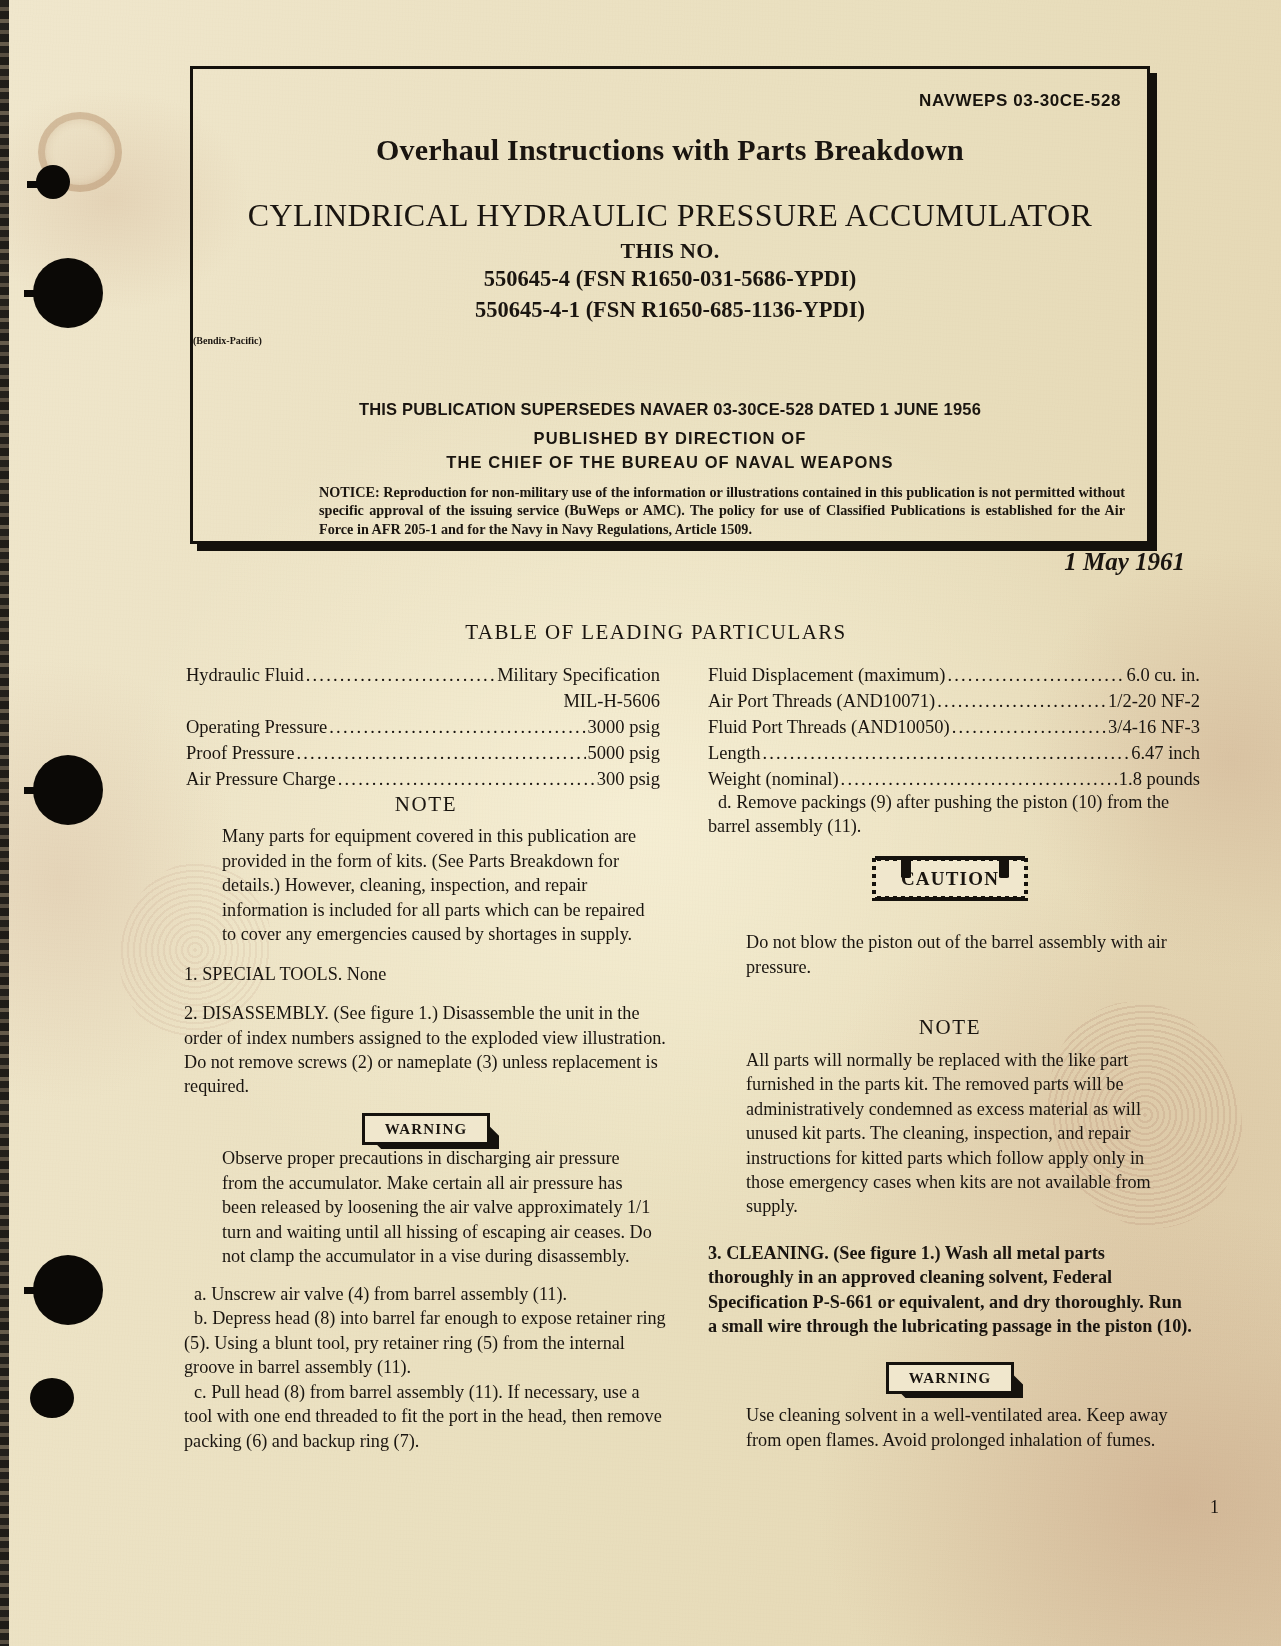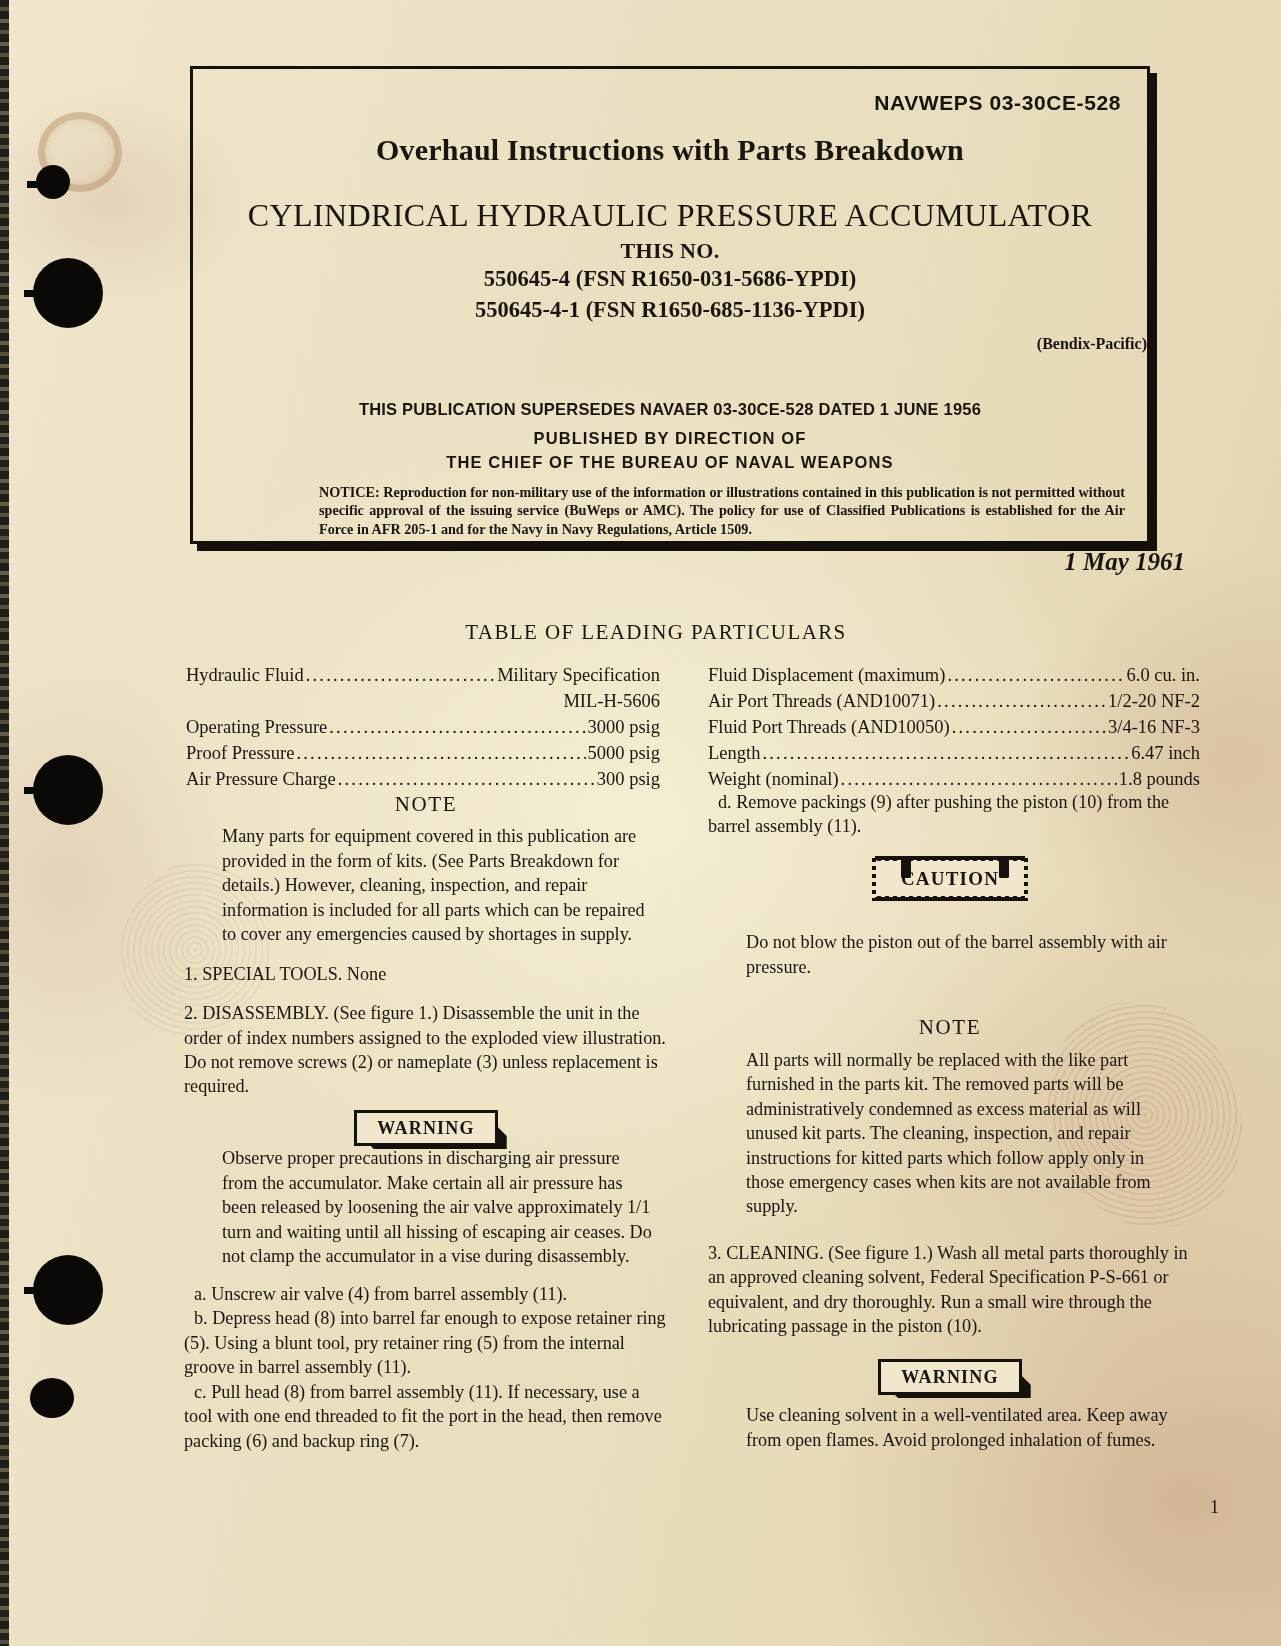--- a/index.html
+++ b/index.html
@@ -49,21 +49,21 @@
   
   #frame{
     position:absolute;left:190px;top:66px;width:960px;height:478px;
     border:3px solid #14110c;
     box-shadow:7px 7px 0 0 #14110c;
     box-sizing:border-box;
   }
   #navweps{
     position:absolute;right:26px;top:22px;
     font-family:"Liberation Sans", sans-serif;
-    font-weight:bold;font-size:21px;letter-spacing:.6px;
+    font-weight:bold;font-size:17px;letter-spacing:.6px;
     color:#17130d;
   }
   #doc-title{
     position:absolute;left:0;right:0;top:64px;text-align:center;
     font-size:30px;font-weight:bold;letter-spacing:.2px;
   }
   #product-title{
     position:absolute;left:0;right:0;top:128px;text-align:center;
     font-size:32px;font-weight:normal;letter-spacing:.4px;
   }
@@ -71,22 +71,22 @@
     position:absolute;left:0;right:0;top:169px;text-align:center;
     font-size:22px;font-weight:bold;letter-spacing:.3px;
   }
   .partno{
     position:absolute;left:0;right:0;text-align:center;
     font-size:22.5px;font-weight:bold;letter-spacing:0px;
   }
   #partno1{top:197px;}
   #partno2{top:228px;}
   #maker{
-    position:absolute;left:0;right:0;top:266px;text-align:right;
-    font-size:16px;font-weight:bold;
+    position:absolute;left:0;right:0;top:266px;text-align:left;
+    font-size:10px;font-weight:bold;
   }
   #supersedes{
     position:absolute;left:0;right:0;top:331px;text-align:center;
     font-family:"Liberation Sans", sans-serif;
     font-size:16.5px;font-weight:bold;letter-spacing:.2px;
   }
   .pubdir{
     position:absolute;left:0;right:0;text-align:center;
     font-family:"Liberation Sans", sans-serif;
     font-size:16.5px;font-weight:bold;letter-spacing:1.1px;
@@ -134,21 +134,21 @@
   .sublist{margin-top:13px;}
   .sublist div{text-indent:10px;}
 
   
   .boxwrap{display:flex;justify-content:center;margin:17px 0 6px;}
   .warnbox{
     position:relative;
     border:3.5px solid #15120d;
     background:#f0e7cd;
     padding:5px 20px 5px 20px;
-    font-size:18px;font-weight:bold;letter-spacing:1.2px;
+    font-size:15px;font-weight:bold;letter-spacing:1.2px;
     font-family:"Liberation Serif", serif;
     z-index:2;
   }
   .warnshadow{
     position:absolute;left:9px;top:9px;width:100%;height:100%;
     background:#15120d;z-index:1;
     clip-path:polygon(0 0, calc(100% - 11px) 0, 100% 11px, 100% 100%, 11px 100%, 0 calc(100% - 11px));
   }
   .warnholder{position:relative;display:inline-block;}
 
@@ -314,21 +314,21 @@
       <span class="scallop-l"></span>
       <span class="scallop-r"></span>
       <span>CAUTION</span>
     </span>
   </div>
   <div class="indent-blk" style="margin-top:29px;">Do not blow the piston out of the barrel assembly with air pressure.</div>
 
   <div class="ctr-head" style="margin-top:34px;">NOTE</div>
   <div class="indent-blk">All parts will normally be replaced with the like part furnished in the parts kit.  The removed parts will be administratively condemned as excess material as will unused kit parts.  The cleaning, inspection, and repair instructions for kitted parts which follow apply only in those emergency cases when kits are not available from supply.</div>
 
-  <div class="para" style="margin-top:22px;">3. CLEANING.  (See figure 1.)  Wash all metal parts thoroughly in an approved cleaning solvent, Federal Specification P-S-661 or equivalent, and dry thoroughly. Run a small wire through the lubricating passage in the piston (10).</div>
+  <div class="para" style="margin-top:22px;font-weight:bold;">3. CLEANING.  (See figure 1.)  Wash all metal parts thoroughly in an approved cleaning solvent, Federal Specification P-S-661 or equivalent, and dry thoroughly. Run a small wire through the lubricating passage in the piston (10).</div>
 
   <div class="boxwrap" style="margin-top:26px;">
     <span class="warnholder">
       <span class="warnshadow"></span>
       <span class="warnbox">WARNING</span>
     </span>
   </div>
   <div class="indent-blk" style="margin-top:14px;">Use cleaning solvent in a well-ventilated area. Keep away from open flames.  Avoid prolonged inhalation of fumes.</div>
 </div>
 

